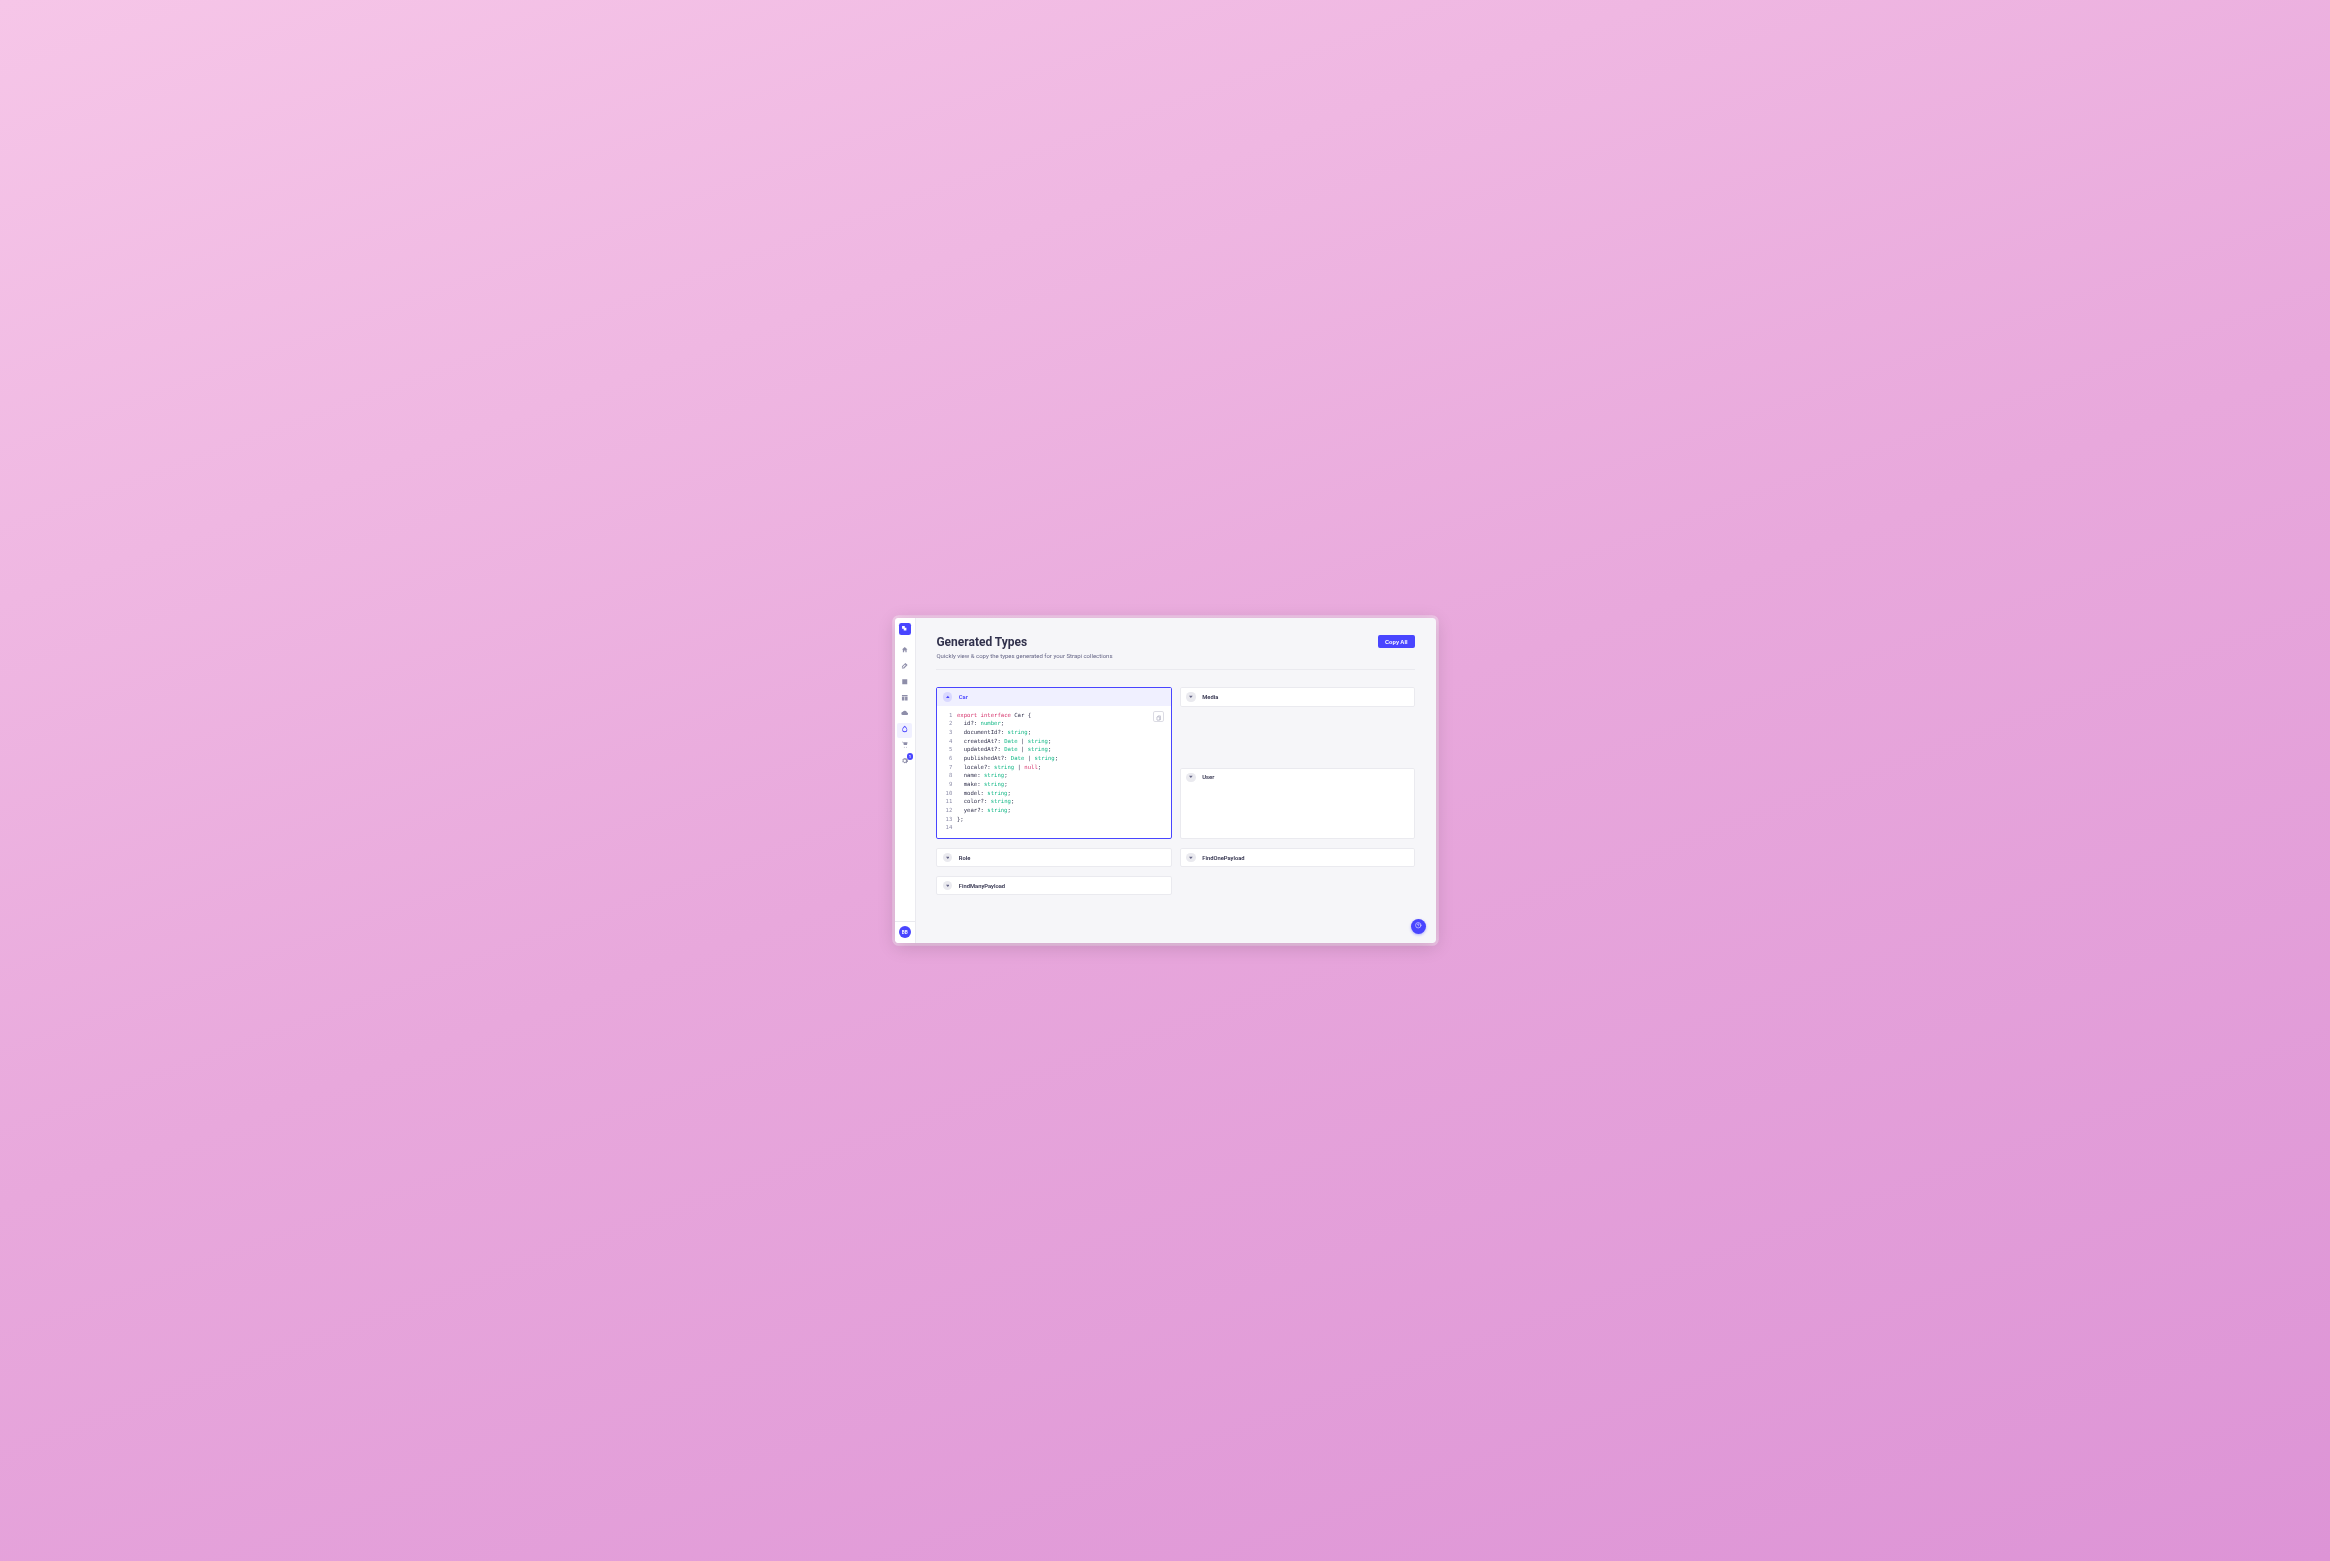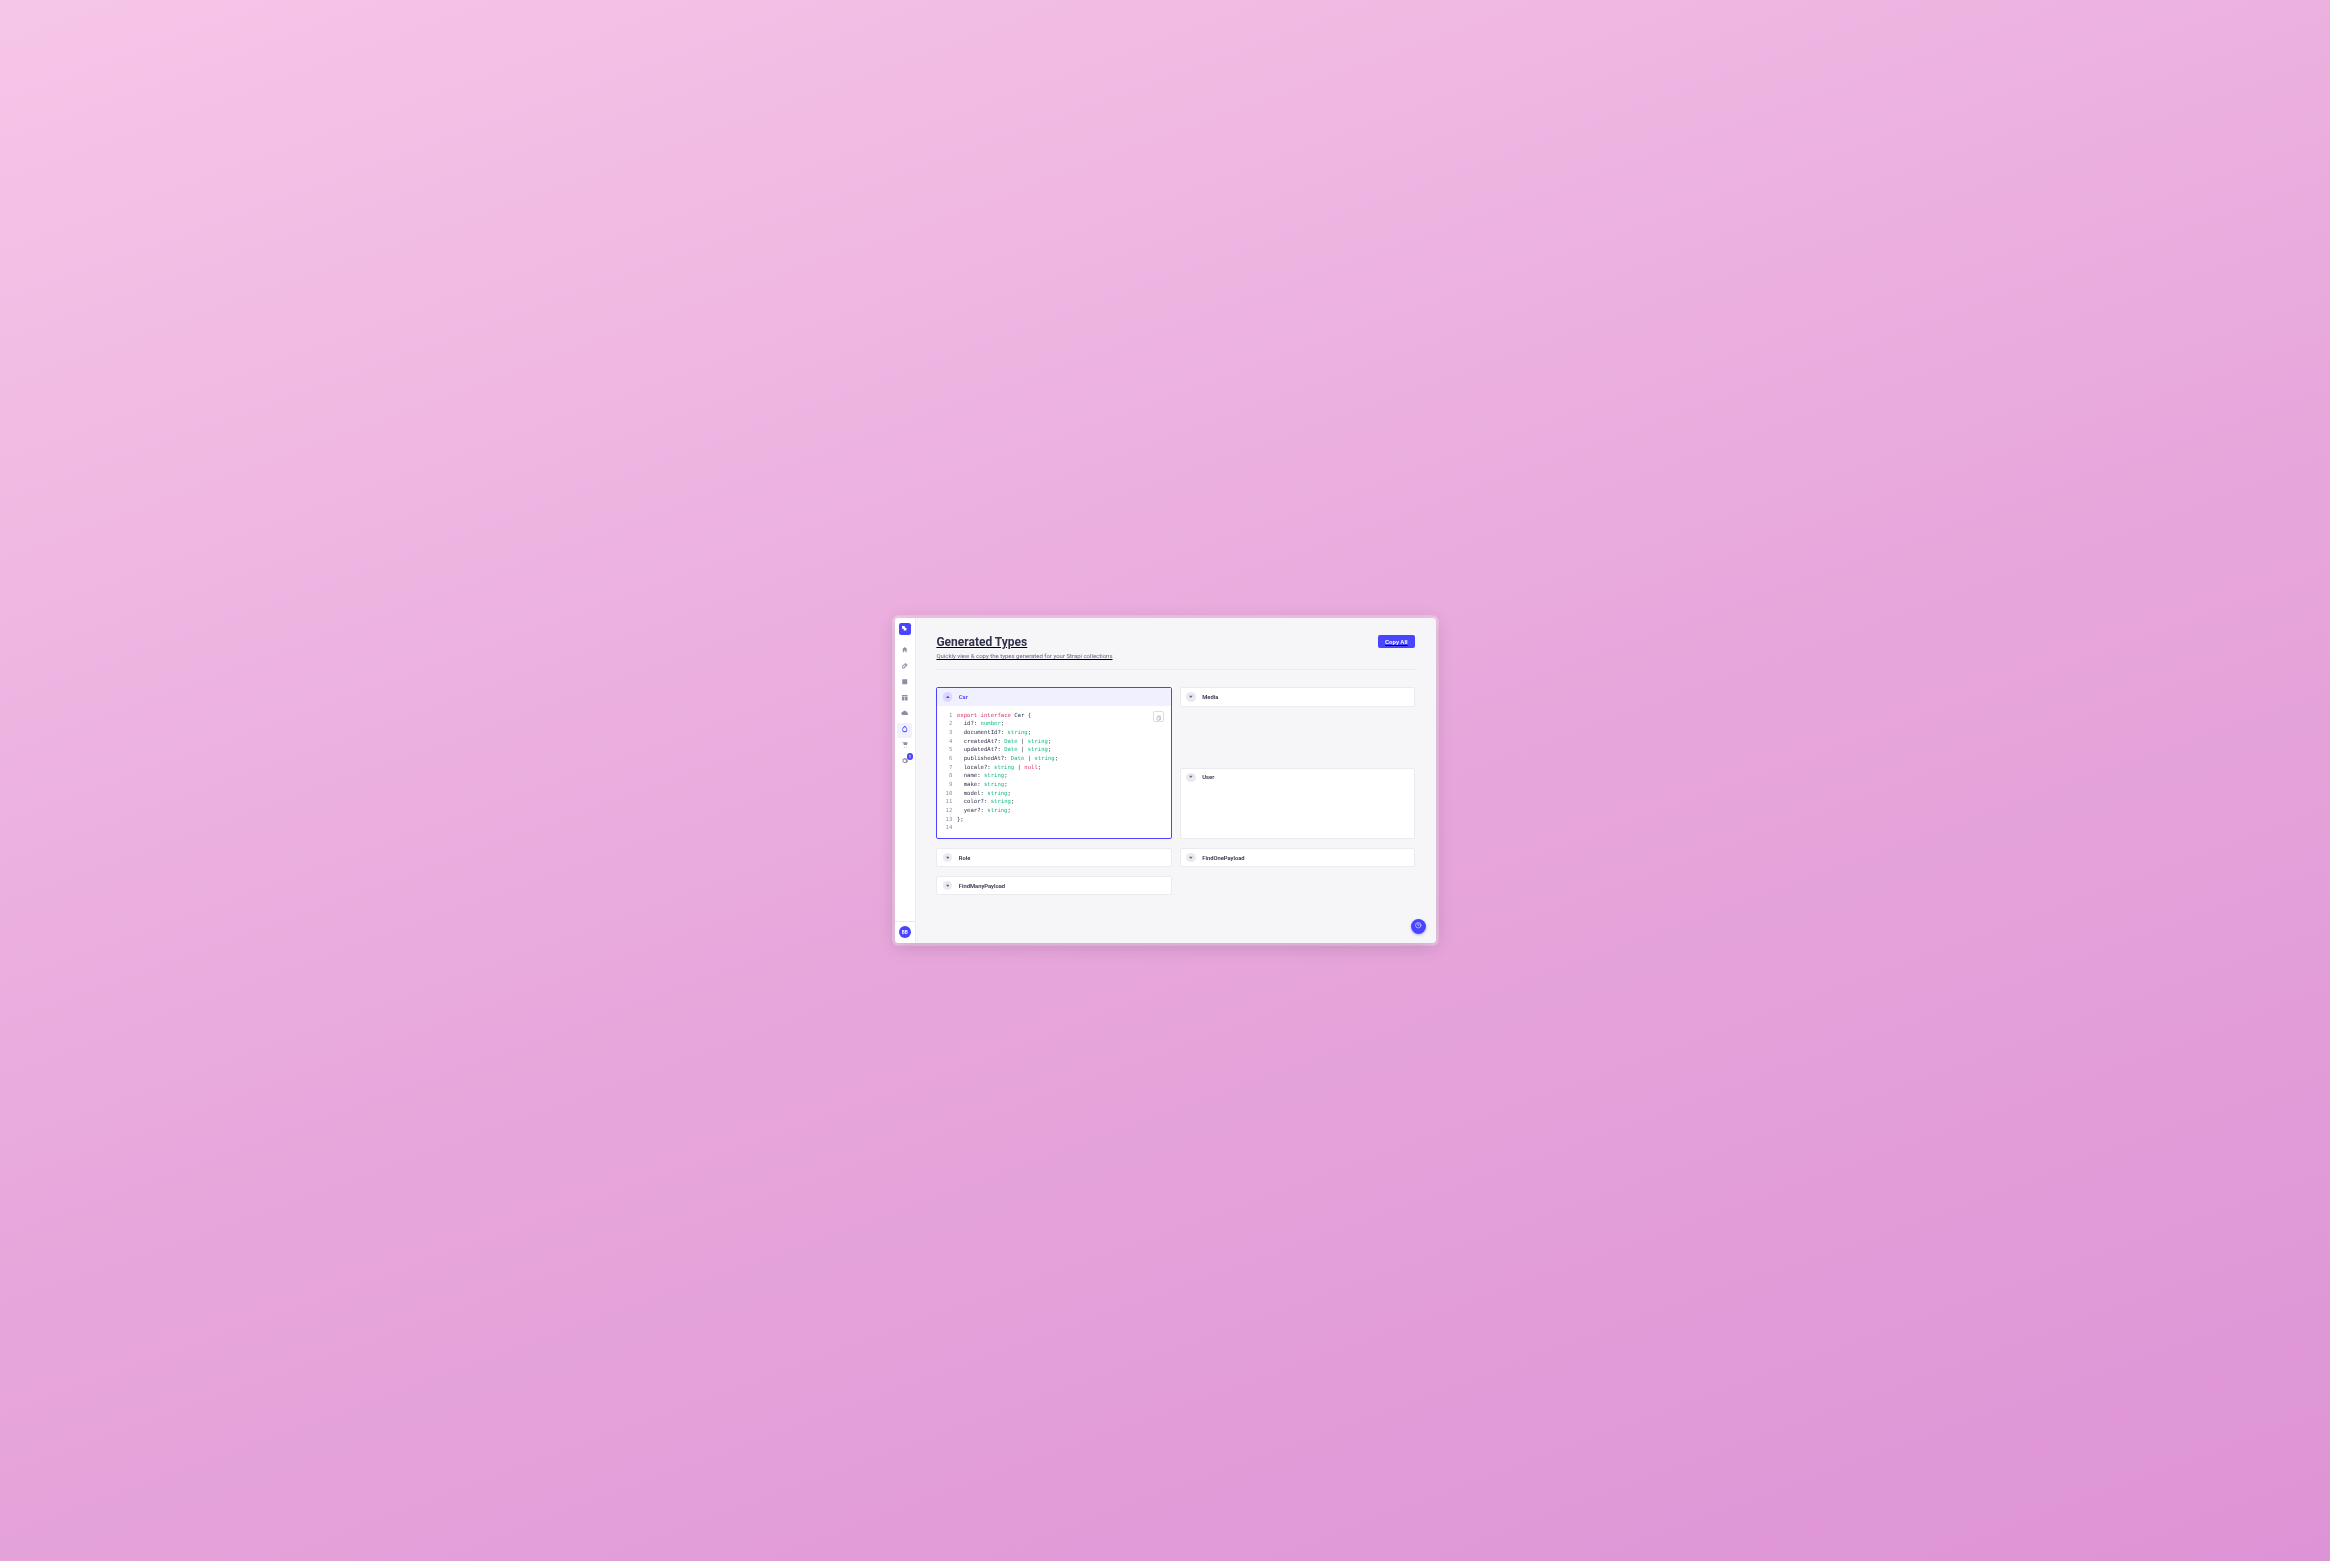--- a/index.html
+++ b/index.html
@@ -88,21 +88,20 @@
   .main {
     flex: 1;
     overflow-y: auto;
     padding: 17px 20.5px 14px 20.5px;
     position: relative;
   }
   .header-row {
     display: flex;
     align-items: flex-start;
     justify-content: space-between;
-    text-decoration: underline;
   }
   .page-title {
     font-size: 12px;
     font-weight: 700;
     color: #32324d;
     margin-bottom: 2.8px;
   }
   .page-subtitle {
     font-size: 6px;
     color: #666687;

